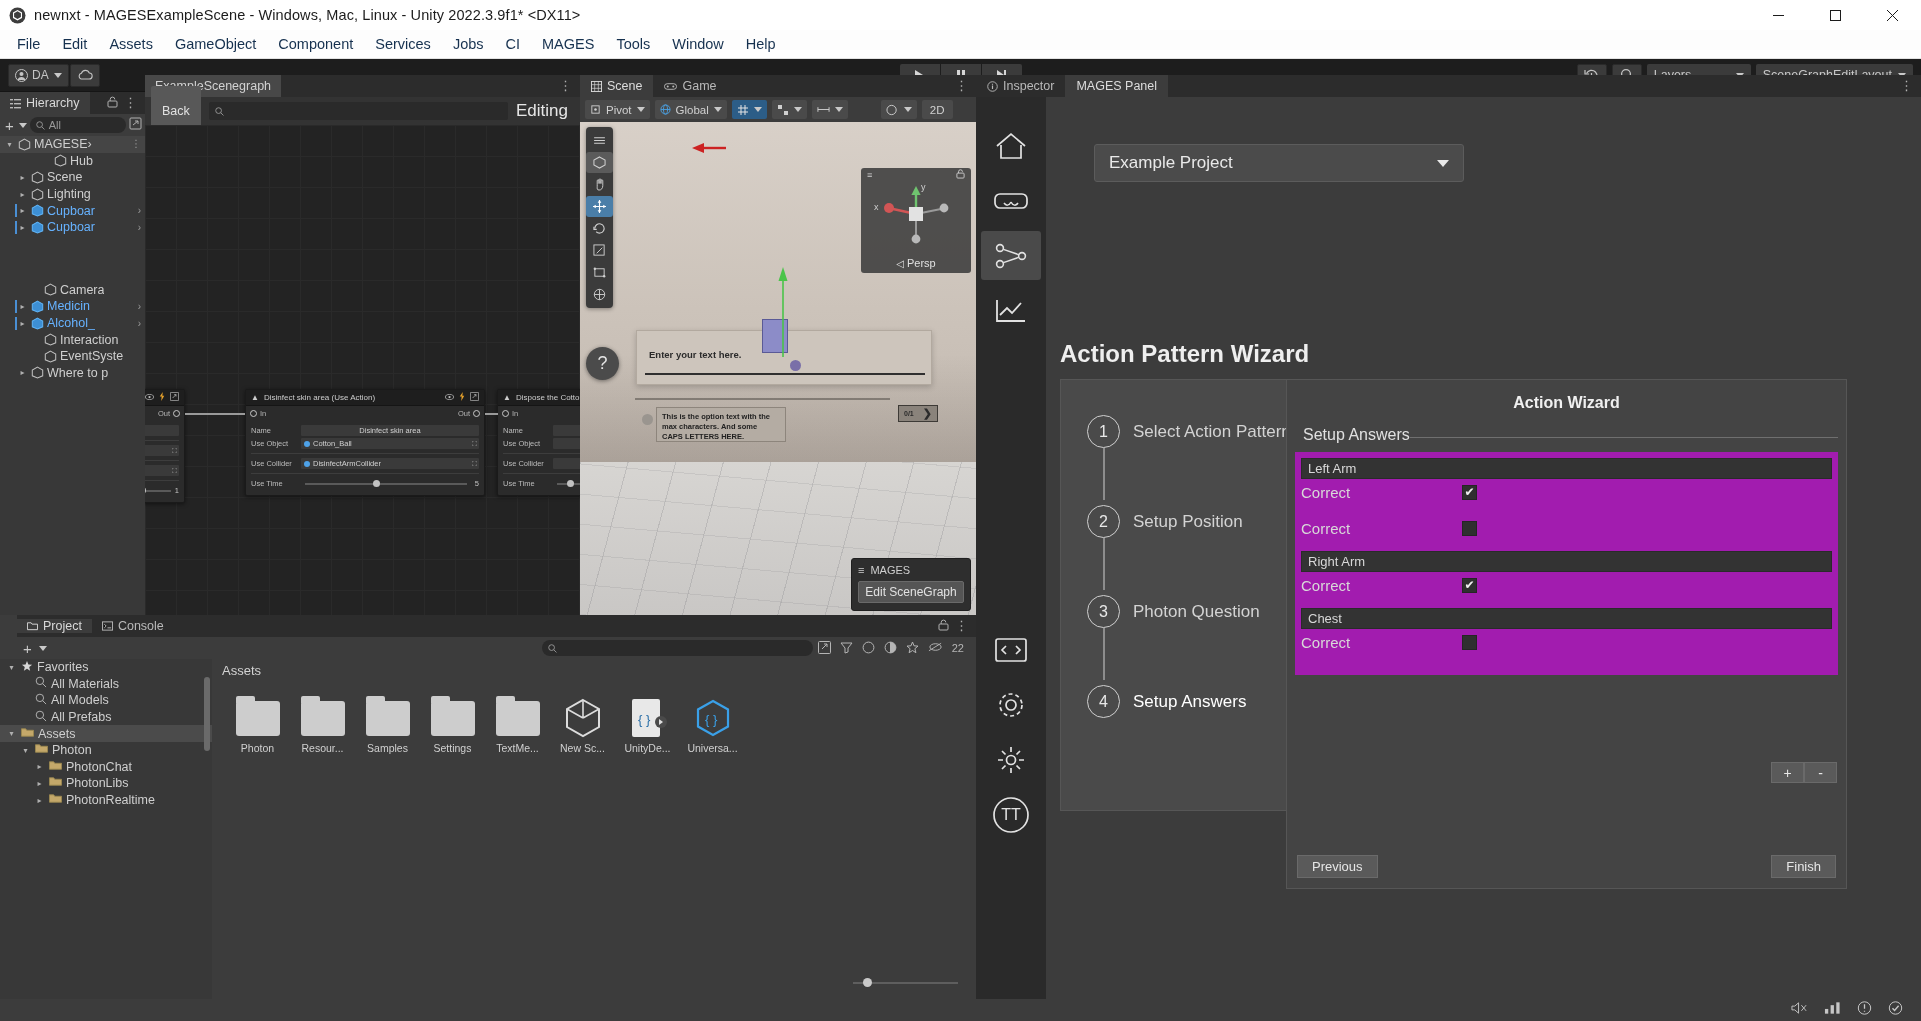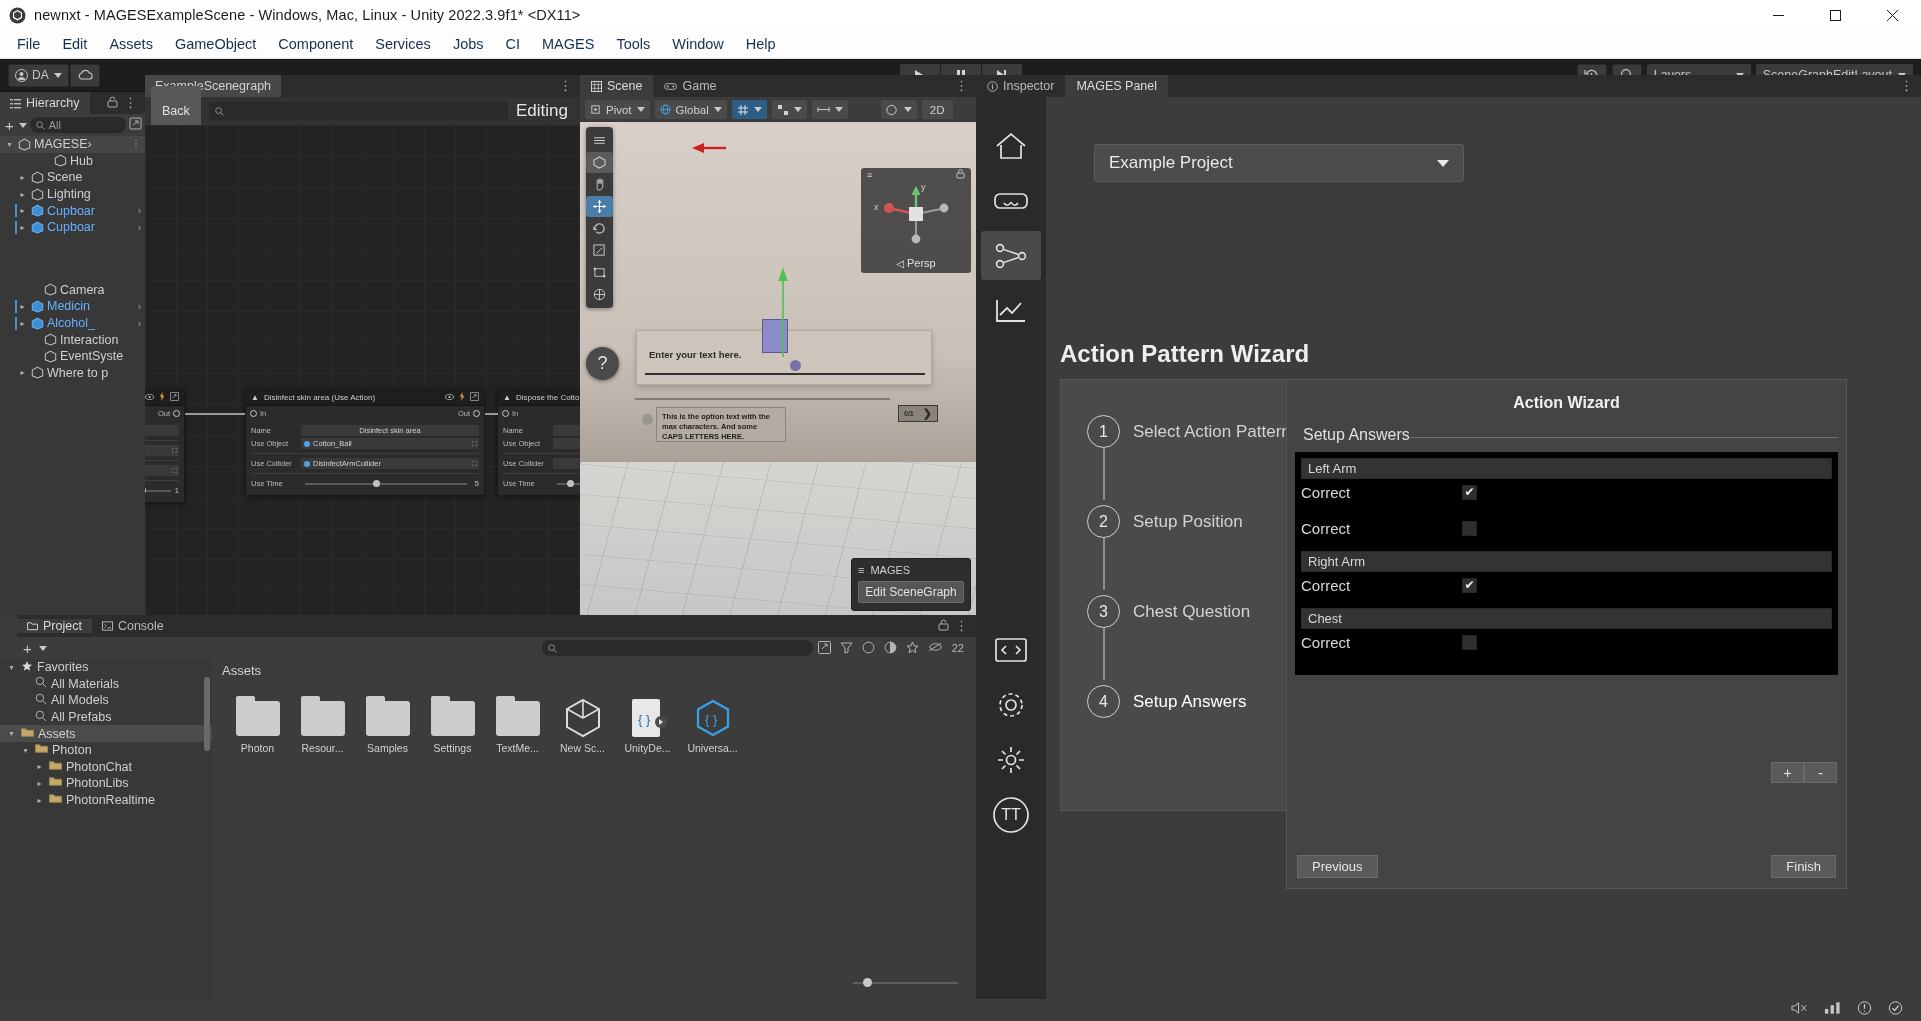--- a/index.html
+++ b/index.html
@@ -233,21 +233,21 @@
   .step.cur .step-label { color: #ffffff; }
   .step-line { position: absolute; left: 42px; width: 2px; background: #8d8d8d; }
   .aw-card {
     position: absolute; left: 310px; top: 282px; width: 561px; height: 510px;
     background: #444444; border: 1px solid #565656;
   }
   .aw-title { text-align: center; color: #f0f0f0; font-size: 16px; font-weight: bold; padding-top: 14px; }
   .aw-group { margin: 14px 8px 0 8px; position: relative; }
   .aw-group-label { color: #e0e0e0; font-size: 16px; padding-left: 8px; background: #444444; display: inline-block; position: relative; z-index: 2; }
   .aw-group-line { position: absolute; left: 0; right: 0; top: 11px; height: 1px; background: #6f6f6f; z-index: 1; }
-  .answers { margin: 8px 8px 0 8px; background: #000000; padding: 6px 6px 10px 6px; }
+  .answers { margin: 8px 8px 0 8px; background: #a21caf; padding: 6px 6px 10px 6px; }
   .ans-row { margin-bottom: 10px; }
   .ans-name {
     height: 21px; background: #333333; border: 1px solid #2a2a2a; color: #d8d8d8;
     font-size: 13px; display: flex; align-items: center; padding: 0 6px;
   }
   .ans-correct { display: flex; align-items: center; height: 26px; gap: 0; }
   .ans-correct .lab { color: #d8d8d8; font-size: 15px; width: 161px; }
   .chk { width: 15px; height: 15px; background: #2f2f2f; border: 1px solid #252525; display: flex; align-items: center; justify-content: center; }
   .chk .tick { color: #f0f0f0; font-size: 12px; line-height: 12px; }
   .pm-row { position: absolute; right: 9px; bottom: 105px; display: flex; }
@@ -985,21 +985,21 @@
         <div class="step" style="top:35px">
           <div class="step-circle">1</div>
           <div class="step-label">Select Action Pattern</div>
         </div>
         <div class="step" style="top:125px">
           <div class="step-circle">2</div>
           <div class="step-label">Setup Position</div>
         </div>
         <div class="step" style="top:215px">
           <div class="step-circle">3</div>
-          <div class="step-label">Chest Question</div>
+          <div class="step-label">Photon Question</div>
         </div>
         <div class="step cur" style="top:305px">
           <div class="step-circle">4</div>
           <div class="step-label">Setup Answers</div>
         </div>
       </div>
 
       <div class="aw-card">
         <div class="aw-title">Action Wizard</div>
         <div class="aw-group">

